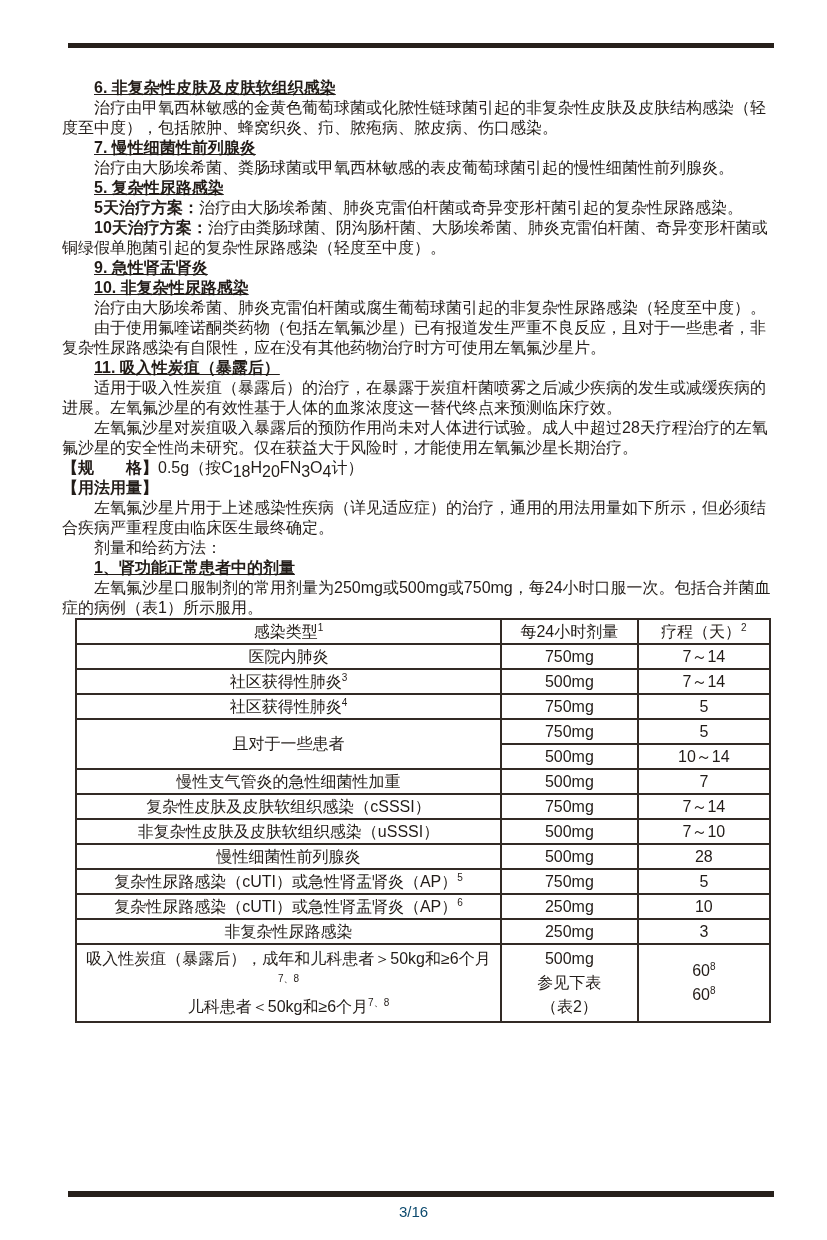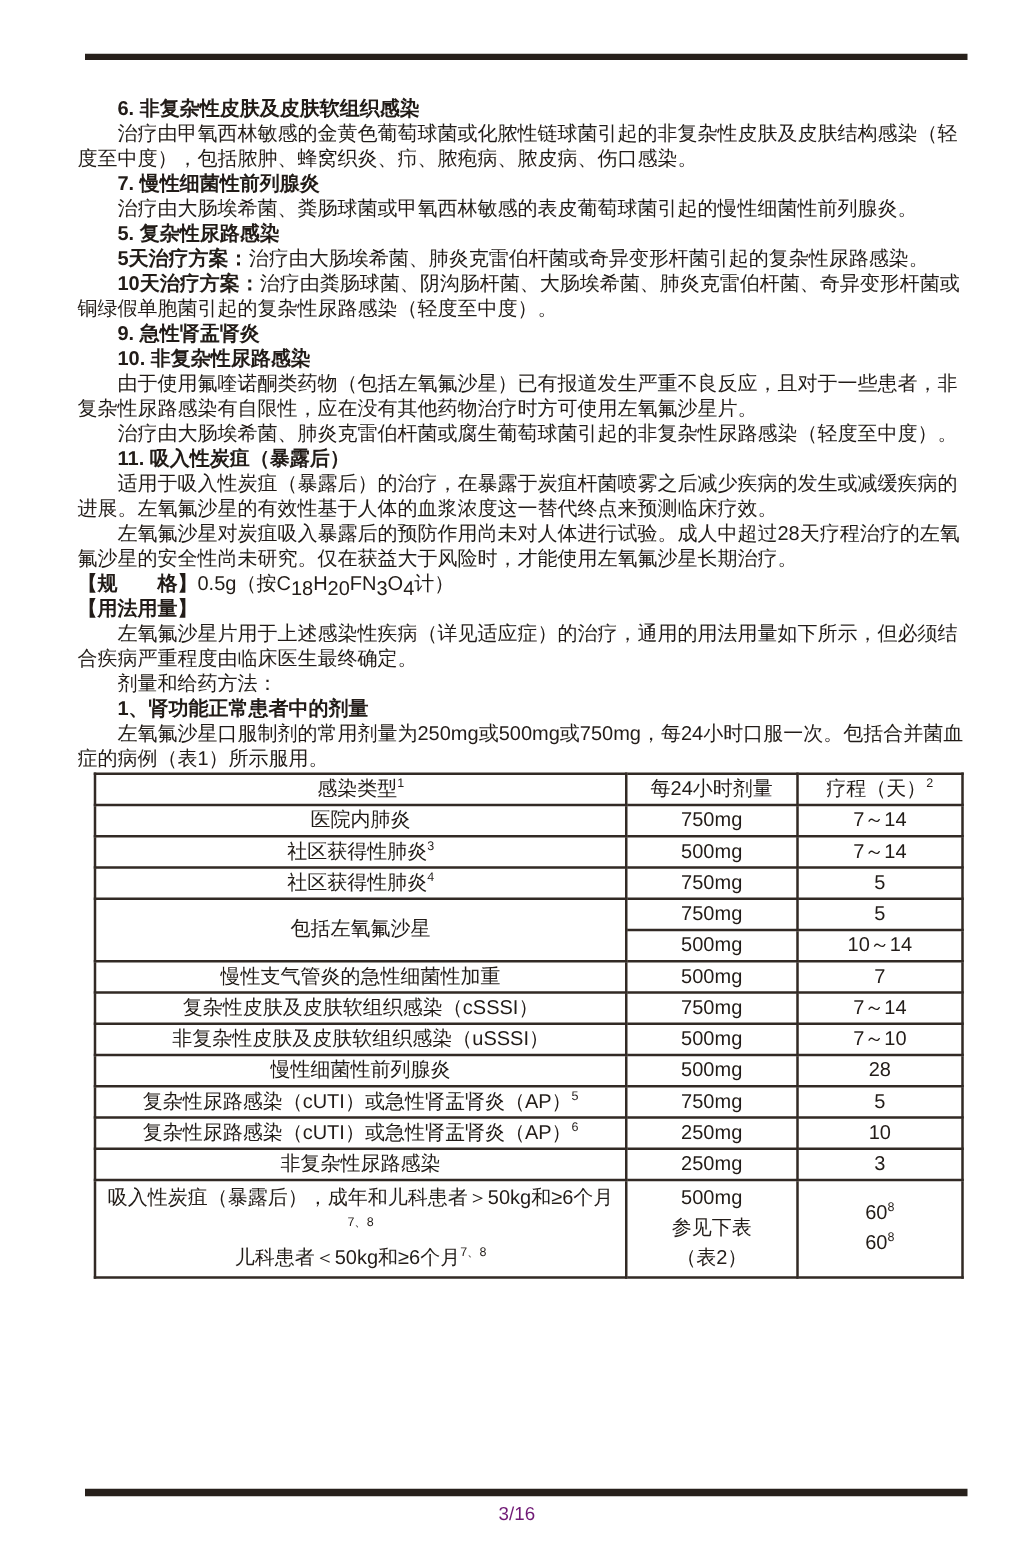--- a/index.html
+++ b/index.html
@@ -7,33 +7,33 @@
   .page {
     position:relative; width:827px; height:1240px; background:#ffffff;
     font-family:"Liberation Sans", sans-serif; color:#221c18; overflow:hidden;
   }
   .rule { position:absolute; left:68px; width:706px; background:#27201b; }
   .rule-top { top:43px; height:5px; }
   .rule-bottom { top:1191px; height:6px; }
   .content { position:absolute; top:78px; left:62px; width:714px; font-size:16px; line-height:20px; }
   p, h3 { margin:0; padding:0; font-size:16px; }
   .para { text-indent:2em; }
-  .hd { text-indent:2em; font-weight:bold; }
+  .hd { text-indent:2em; font-weight:bold;text-decoration:underline; }
   .noindent { text-indent:0; }
   .lead { font-weight:bold; }
   .blabel { font-weight:bold; }
   sub { font-size:16px; line-height:0; }
   sup { font-size:10px; line-height:0; }
   .tbl-caption { text-align:center; margin-top:16px; margin-bottom:7px; text-indent:0; }
   table.t1 { border-collapse:collapse; table-layout:fixed; width:696px; margin-left:13px; }
   table.t1 td { border:2px solid #322a25; text-align:center; padding:1px 4px; height:25px; line-height:20px; vertical-align:middle; }
   .c1 { width:376px; } .c2 { width:121px; } .c3 { width:117px; }
   tr.tall td { height:78px; }
   tr.tall .cell-line { line-height:24px; }
-  .footer { position:absolute; top:1203px; left:0; width:100%; text-align:center; font-size:15px; color:#701a75; }
+  .footer { position:absolute; top:1203px; left:0; width:100%; text-align:center; font-size:15px; color:#0c4a6e; }
 </style>
 </head>
 <body>
 
 <div class="page">
   <div class="rule rule-top"></div>
 
   <div class="content">
     <h3 class="hd">6. 非复杂性皮肤及皮肤软组织感染</h3>
     <p class="para">治疗由甲氧西林敏感的金黄色葡萄球菌或化脓性链球菌引起的非复杂性皮肤及皮肤结构感染（轻度至中度），包括脓肿、蜂窝织炎、疖、脓疱病、脓皮病、伤口感染。</p>
@@ -41,22 +41,22 @@
     <h3 class="hd">7. 慢性细菌性前列腺炎</h3>
     <p class="para">治疗由大肠埃希菌、粪肠球菌或甲氧西林敏感的表皮葡萄球菌引起的慢性细菌性前列腺炎。</p>
 
     <h3 class="hd">5. 复杂性尿路感染</h3>
     <p class="para"><b class="lead">5天治疗方案：</b><span>治疗由大肠埃希菌、肺炎克雷伯杆菌或奇异变形杆菌引起的复杂性尿路感染。</span></p>
     <p class="para"><b class="lead">10天治疗方案：</b><span>治疗由粪肠球菌、阴沟肠杆菌、大肠埃希菌、肺炎克雷伯杆菌、奇异变形杆菌或铜绿假单胞菌引起的复杂性尿路感染（轻度至中度）。</span></p>
 
     <h3 class="hd">9. 急性肾盂肾炎</h3>
 
     <h3 class="hd">10. 非复杂性尿路感染</h3>
+    <p class="para">治疗由大肠埃希菌、肺炎克雷伯杆菌或腐生葡萄球菌引起的非复杂性尿路感染（轻度至中度）。</p>
     <p class="para">由于使用氟喹诺酮类药物（包括左氧氟沙星）已有报道发生严重不良反应，且对于一些患者，非复杂性尿路感染有自限性，应在没有其他药物治疗时方可使用左氧氟沙星片。</p>
-    <p class="para">治疗由大肠埃希菌、肺炎克雷伯杆菌或腐生葡萄球菌引起的非复杂性尿路感染（轻度至中度）。</p>
 
     <h3 class="hd">11. 吸入性炭疽（暴露后）</h3>
     <p class="para">适用于吸入性炭疽（暴露后）的治疗，在暴露于炭疽杆菌喷雾之后减少疾病的发生或减缓疾病的进展。左氧氟沙星的有效性基于人体的血浆浓度这一替代终点来预测临床疗效。</p>
     <p class="para">左氧氟沙星对炭疽吸入暴露后的预防作用尚未对人体进行试验。成人中超过28天疗程治疗的左氧氟沙星的安全性尚未研究。仅在获益大于风险时，才能使用左氧氟沙星长期治疗。</p>
 
     <p class="noindent"><b class="blabel">【规　　格】</b><span><span>0.5g（按C</span><sub>18</sub><span>H</span><sub>20</sub><span>FN</span><sub>3</sub><span>O</span><sub>4</sub><span>计）</span></span></p>
 
     <p class="noindent"><b class="blabel">【用法用量】</b></p>
     <p class="para">左氧氟沙星片用于上述感染性疾病（详见适应症）的治疗，通用的用法用量如下所示，但必须结合疾病严重程度由临床医生最终确定。</p>
     <p class="para">剂量和给药方法：</p>
@@ -80,21 +80,21 @@
           <td class="c1"><span>社区获得性肺炎</span><sup>3</sup></td>
           <td class="c2">500mg</td>
           <td class="c3">7～14</td>
         </tr>
         <tr>
           <td class="c1"><span>社区获得性肺炎</span><sup>4</sup></td>
           <td class="c2">750mg</td>
           <td class="c3">5</td>
         </tr>
         <tr>
-          <td class="c1" rowspan="2">包括左氧氟沙星</td>
+          <td class="c1" rowspan="2">且对于一些患者</td>
           <td class="c2">750mg</td>
           <td class="c3">5</td>
         </tr>
         <tr>
           <td class="c2">500mg</td>
           <td class="c3">10～14</td>
         </tr>
         <tr>
           <td class="c1">慢性支气管炎的急性细菌性加重</td>
           <td class="c2">500mg</td>

